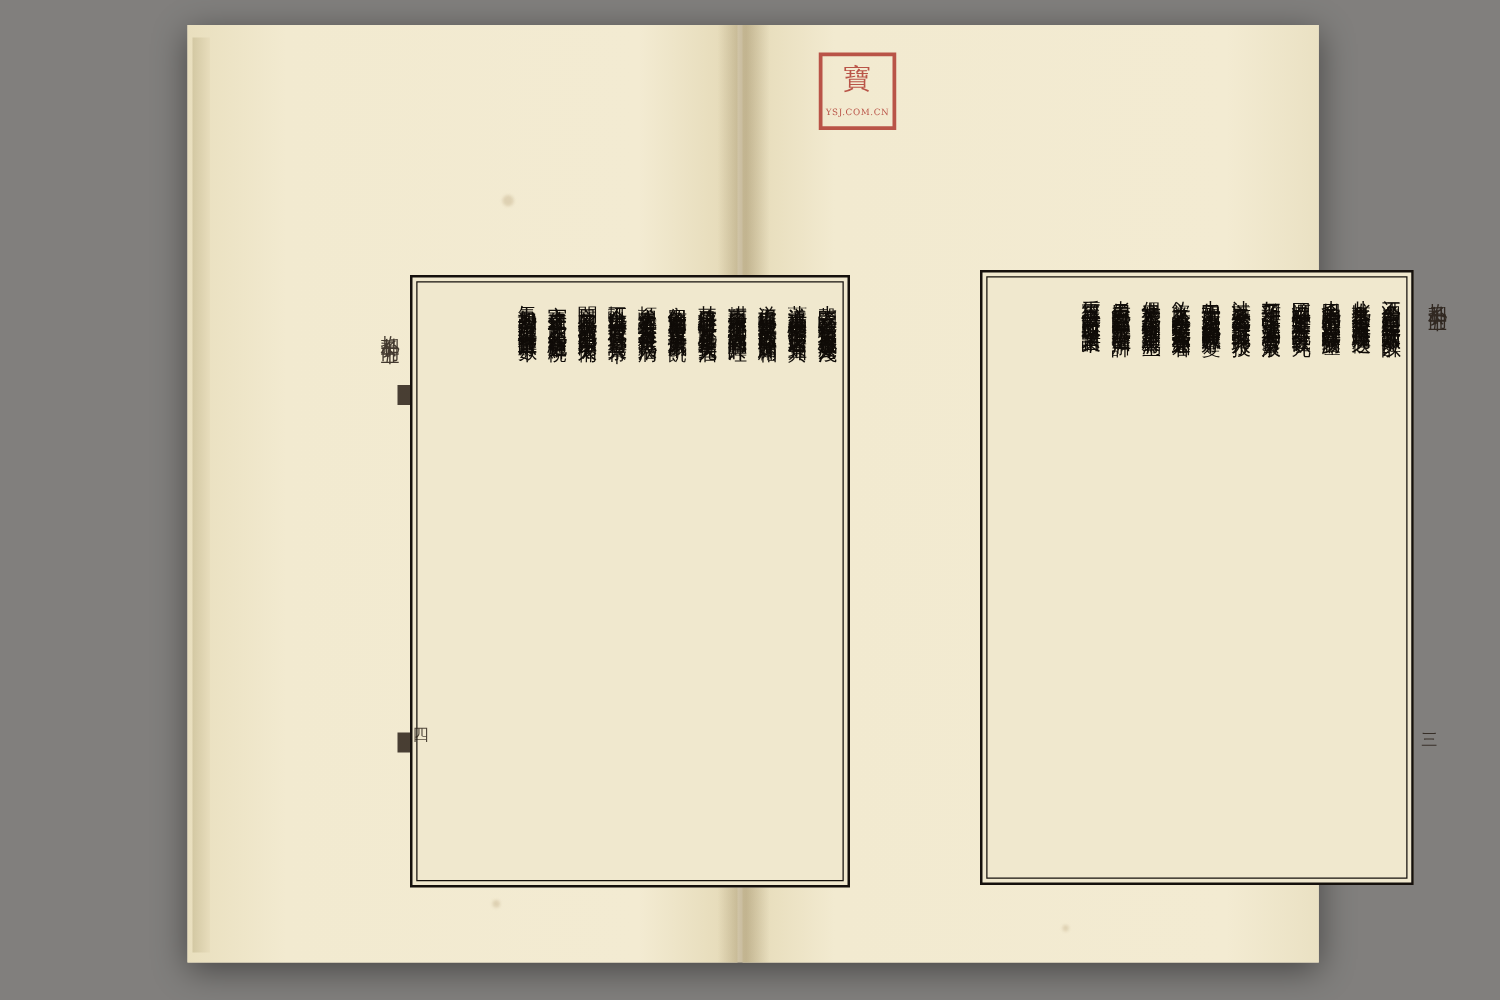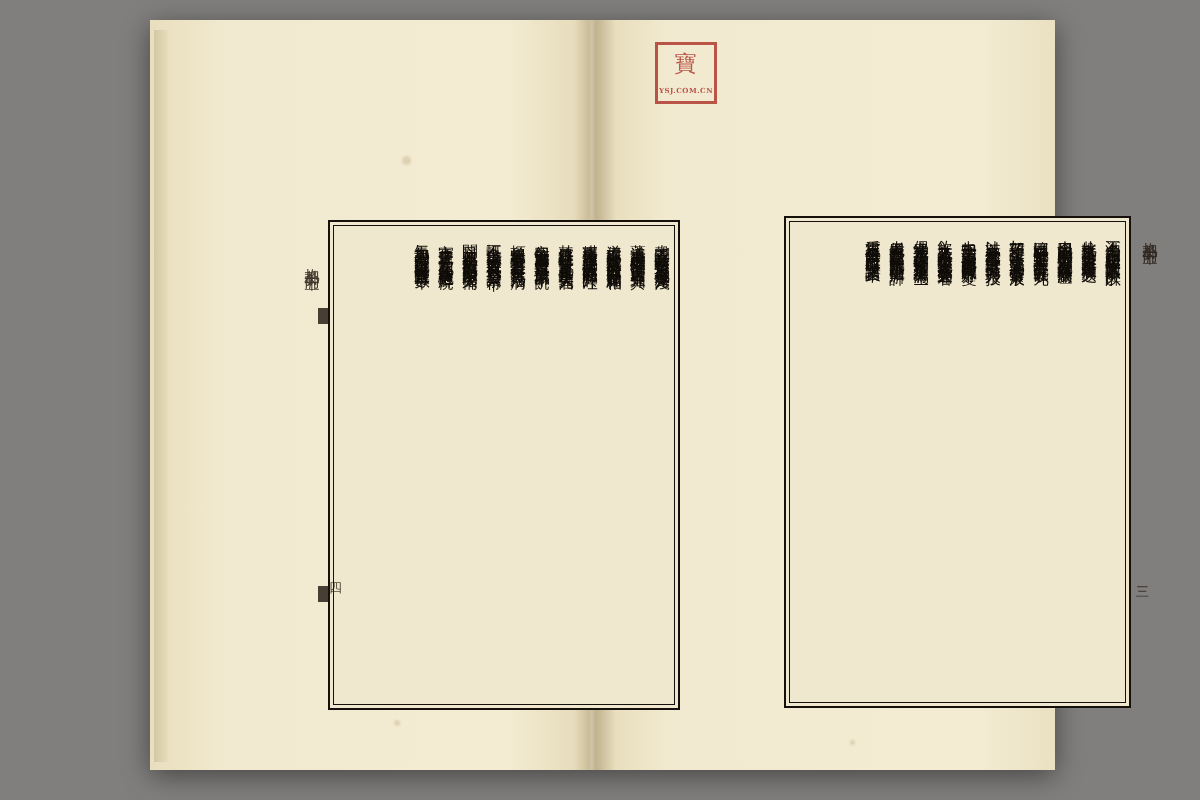--- a/index.html
+++ b/index.html
@@ -85,21 +85,21 @@
     color: #b03a30;
     font-family: "DejaVu Serif", serif;
     display: flex;
     flex-direction: column;
     align-items: center;
     justify-content: center;
     line-height: 1;
     opacity: .85;
   }
   #seal .s1 { font-size: 22px; letter-spacing: 1px; }
-  #seal .s2 { font-size: 7px; margin-top: 12px; letter-spacing: .5px; font-weight: bold; }
+  #seal .s2 { font-size: 7px; margin-top: 12px; letter-spacing: .5px; }
 
   
   .frame {
     position: absolute;
     border: 2px solid #15100c;
     box-sizing: border-box;
     background: #f0e8ce;
   }
   .frame::before {
     content: "";

